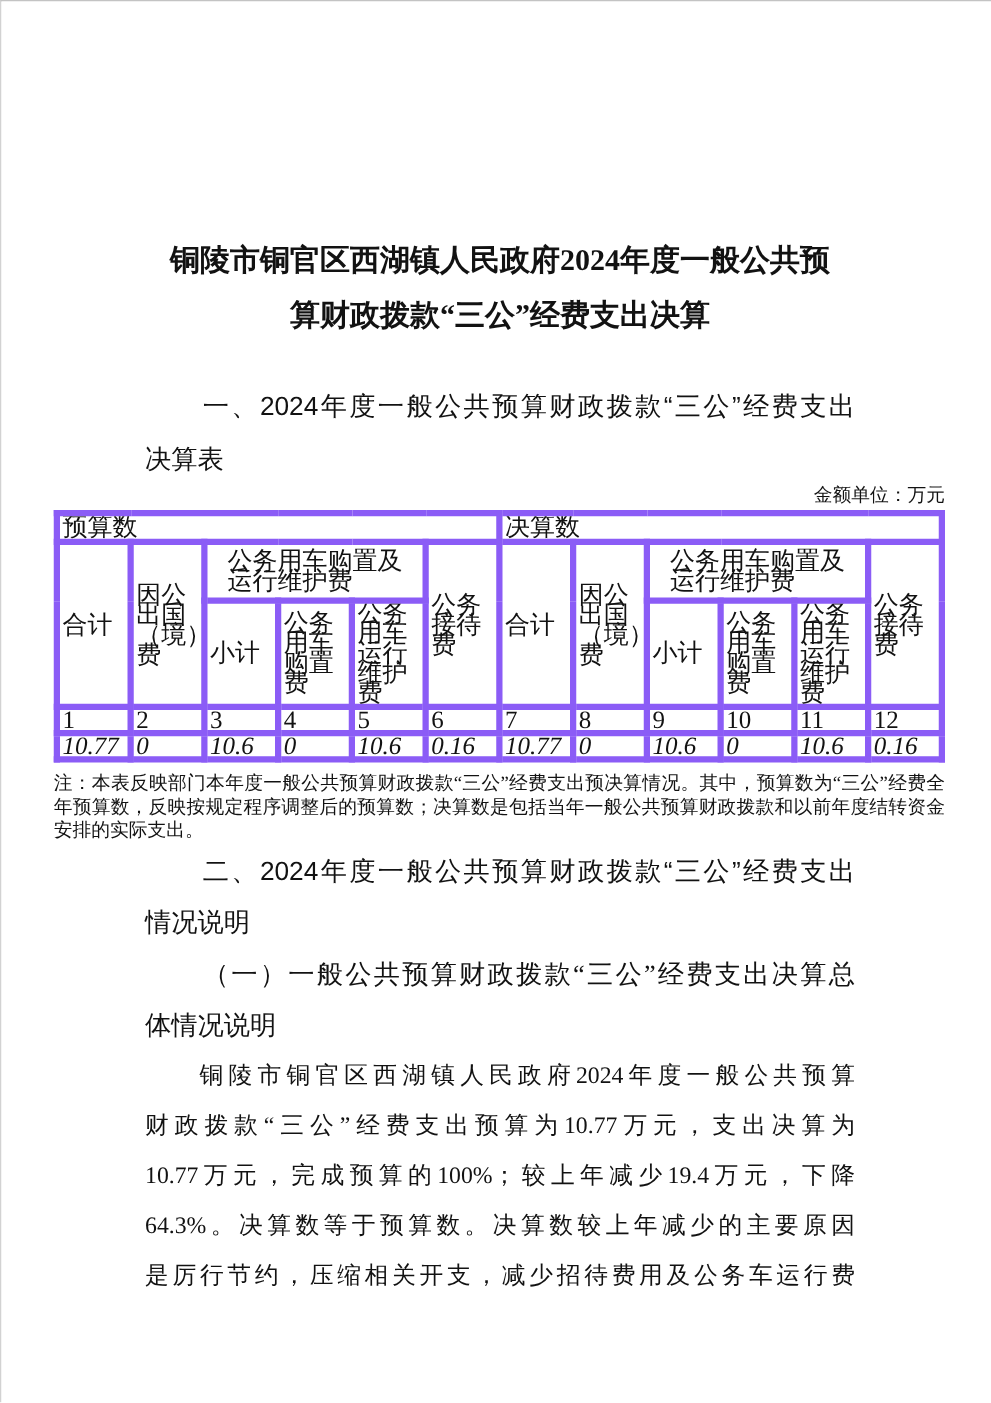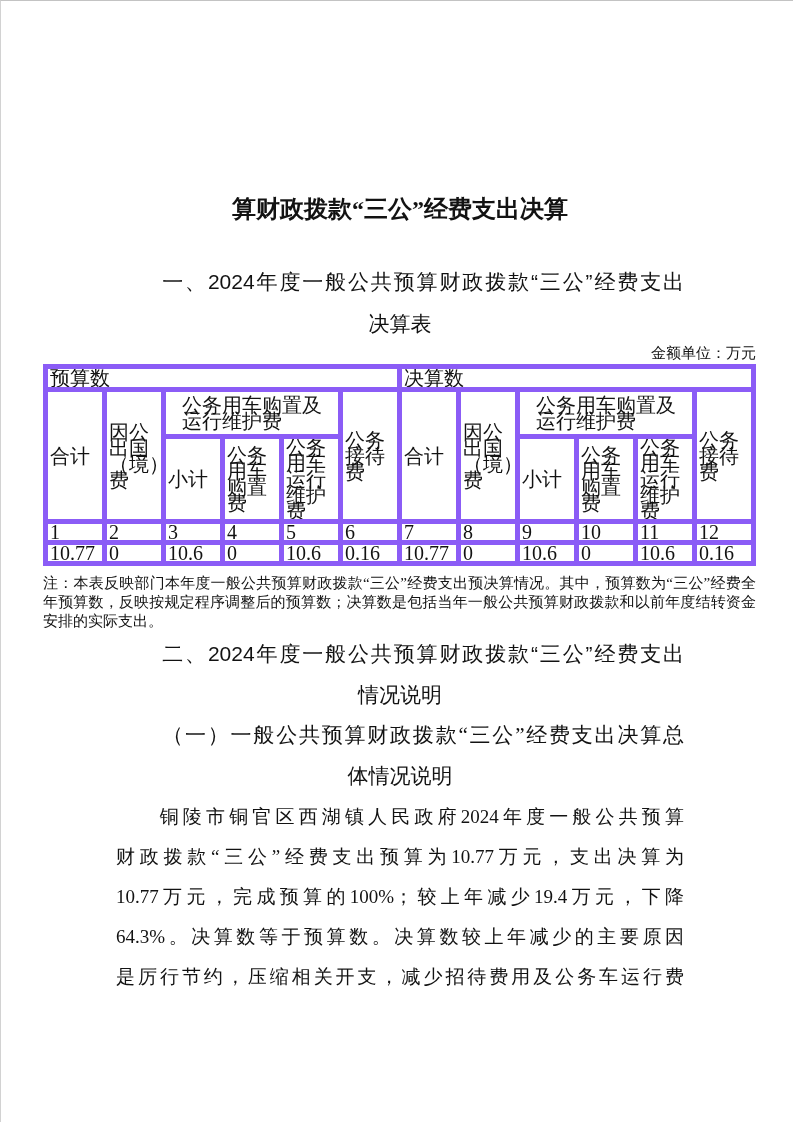--- a/index.html
+++ b/index.html
@@ -16,54 +16,55 @@
   }
   
   .text-col { margin-left:115px; width:568px; }
   
   .doc-title { padding-top:186px; text-align:center; font-weight:bold;
                font-size:24px; line-height:44px; }
   
   .heading { font-weight:normal; font-size:21px; line-height:42px;
              font-family:"Liberation Sans","DejaVu Sans",sans-serif; }
   .heading .hl1 { text-indent:2.2em; text-align:justify; text-align-last:justify; }
-  .heading .hl2 { text-align:center; }
+  .heading .hl2 { text-align:left; }
   .h1 { margin-top:30px; }
   .h2 { margin-top:2px; line-height:41px; }
   .sub1 { margin-top:0; line-height:41px;
           font-family:"Liberation Serif","DejaVu Serif",serif; }
   
   .table-col { margin-left:42px; width:713px; }
   .unit-label { text-align:right; font-size:15px; line-height:16px; margin-top:0; }
   
   table.budget-table { width:713px; border-collapse:collapse; table-layout:fixed;
                        margin-top:3px; }
   table.budget-table td { border:5px solid #8b5cf6; text-align:left;
                           vertical-align:middle; font-size:20px; line-height:16px;
                           padding:0 2px; overflow:hidden; }
   tr.r-group td { height:23px; }
   tr.r-head1 td { height:47px; }
   tr.r-head1 td.vehicle-group { padding:0 16px; }
   tr.r-head2 td { height:50px; }
   tr.r-num td { height:21px; }
-  tr.r-val td { height:19px; }
+  tr.r-val td { height:19px;font-style:italic; }
   
   .table-note { margin-top:8px; font-size:15px; line-height:19px;
                 text-align:justify; }
   
   .body-para { font-size:19px; line-height:40px; }
   .body-para .pl { text-align:justify; text-align-last:justify; }
   .body-para .pl.first { text-indent:2.3em; }
 </style>
 </head>
 <body>
 
 <div class="page">
 
   <div class="text-col doc-title">
+    <div>铜陵市铜官区西湖镇人民政府2024年度一般公共预</div>
     <div>算财政拨款“三公”经费支出决算</div>
   </div>
 
   <div class="text-col heading h1">
     <div class="hl1">一、2024年度一般公共预算财政拨款“三公”经费支出</div>
     <div class="hl2">决算表</div>
   </div>
 
   <div class="table-col unit-label">金额单位：万元</div>
 

